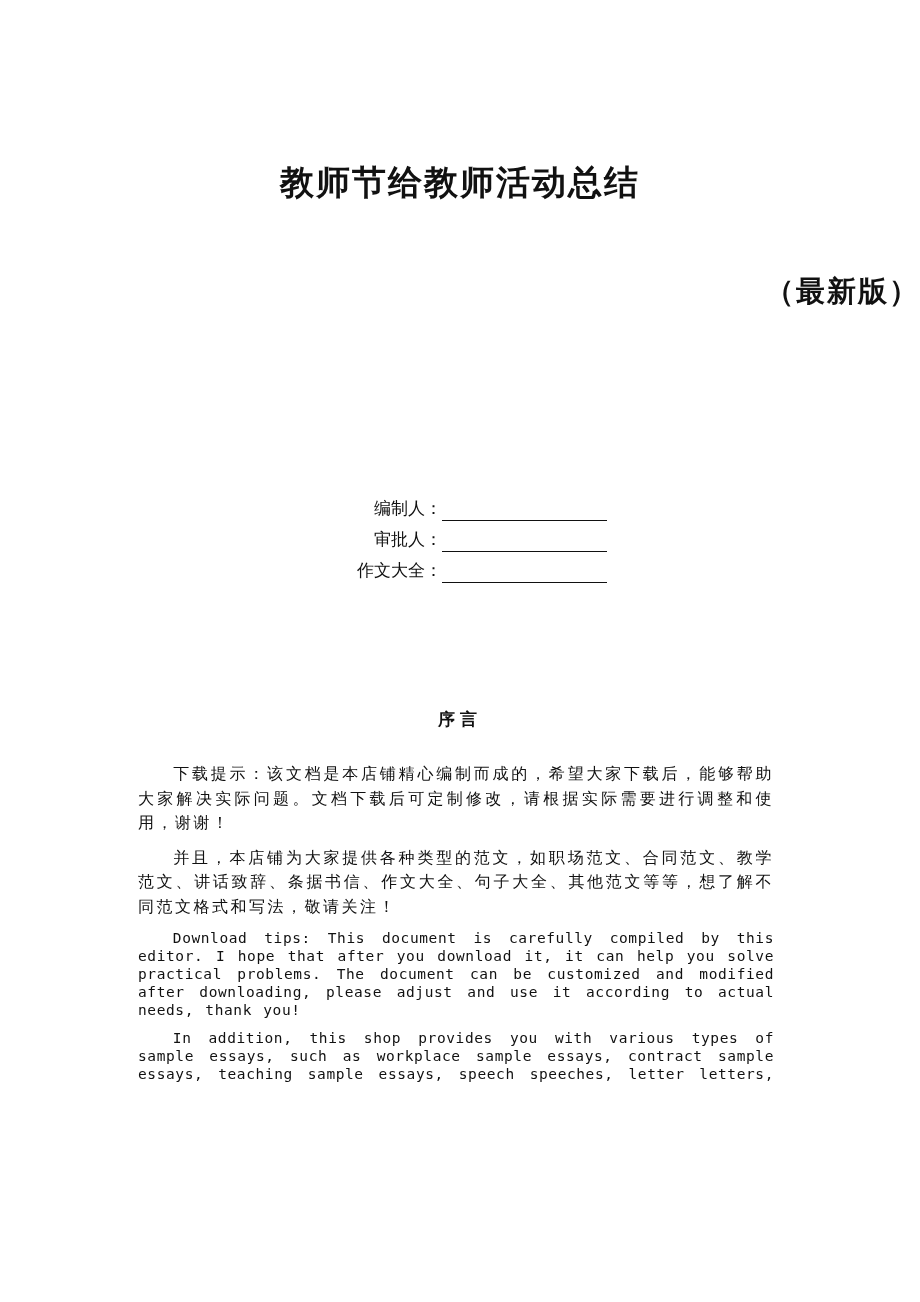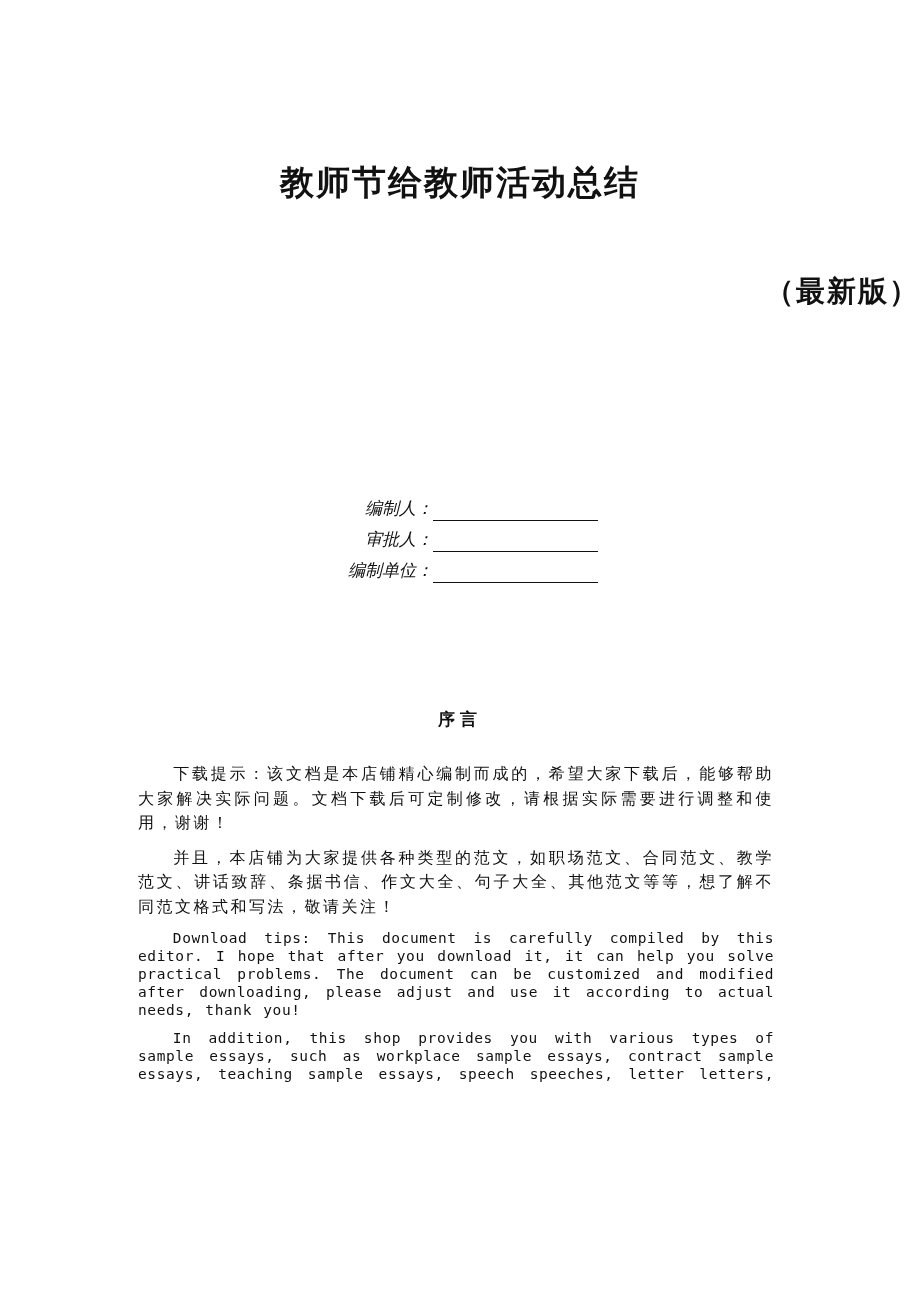--- a/index.html
+++ b/index.html
@@ -36,23 +36,22 @@
     text-align: right;
     font-size: 29px;
     font-weight: 700;
     letter-spacing: 2px;
   }
 
   
   .form-block {
     position: absolute;
     top: 490px;
-    left: 313px;
+    left: 322px;
     font-size: 17px;
-    font-style: italic;
   }
   .form-row {
     display: flex;
     align-items: flex-end;
     height: 31px;
     line-height: 24px;
   }
   .form-label {
     display: inline-block;
     width: 120px;
@@ -138,21 +137,21 @@
       <span class="form-line"></span>
     </div>
 
 
     <div class="form-row">
       <span class="form-label">审批人：</span>
       <span class="form-line"></span>
     </div>
 
     <div class="form-row">
-      <span class="form-label">编制单位：</span>
+      <span class="form-label">作文大全：</span>
       <span class="form-line"></span>
     </div>
 
 
   </div>
 
   <div class="preface-heading">序言</div>
 
   <div class="body-text">
     <p class="para zh">下载提示：该文档是本店铺精心编制而成的，希望大家下载后，能够帮助大家解决实际问题。文档下载后可定制修改，请根据实际需要进行调整和使用，谢谢！</p>

